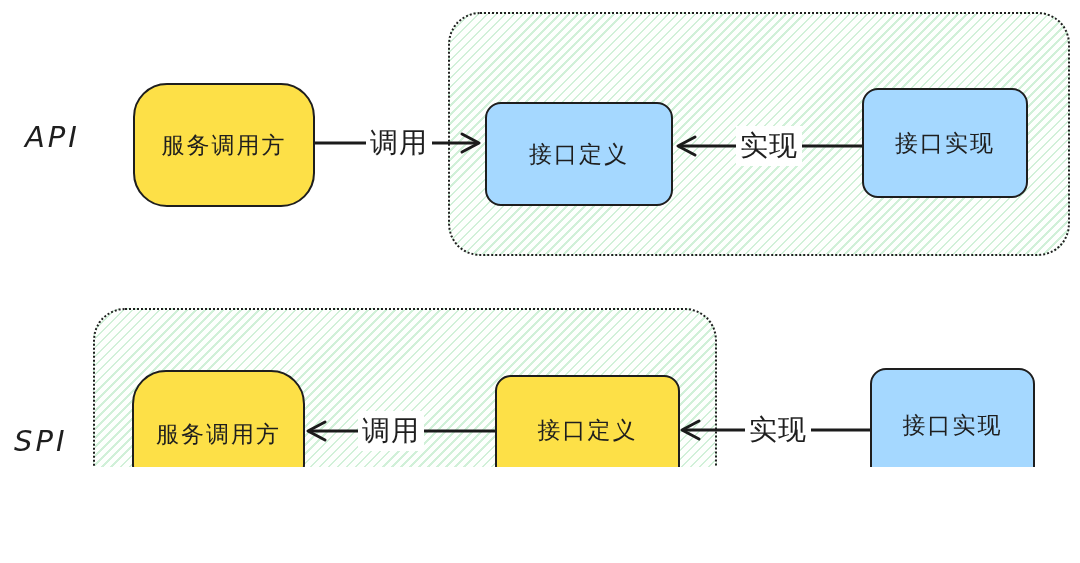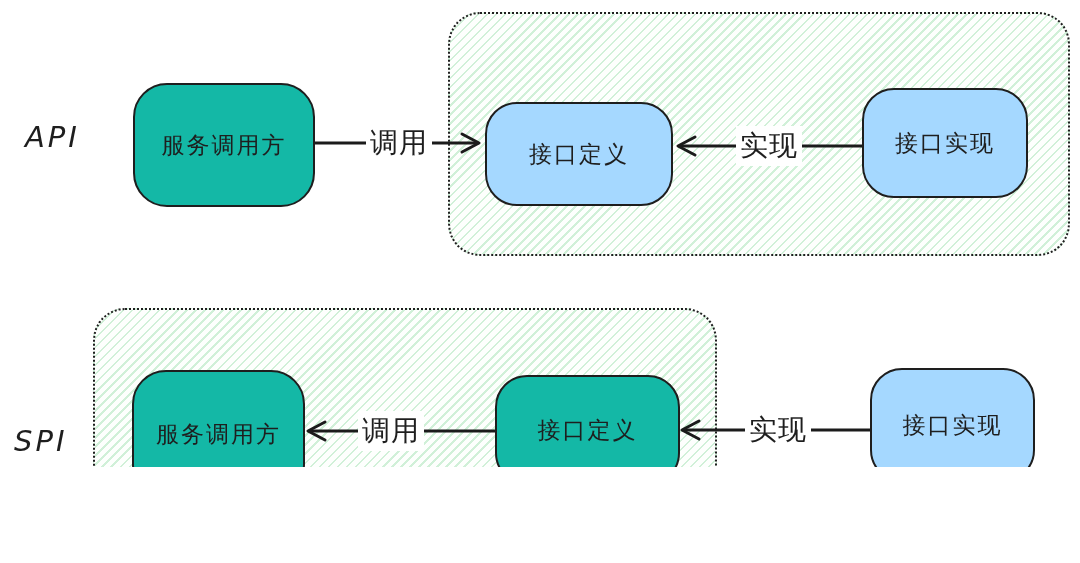--- a/index.html
+++ b/index.html
@@ -28,31 +28,31 @@
       rgba(136, 216, 156, 0.38) 1.8px,
       transparent 1.8px,
       transparent 6.4px
     );
     z-index: 1;
   }
   
   .node {
     position: absolute;
     border: 2.8px solid #1e1e1e;
-    border-radius: 32px;
+    border-radius: 16px;
     display: flex;
     align-items: center;
     justify-content: center;
     font-size: 23px;
     font-weight: 500;
     letter-spacing: 2px;
     z-index: 3;
     box-sizing: border-box;
   }
-  .node.pink { background: #14b8a6; align-items: center; }
+  .node.pink { background: #fde047; align-items: center; }
   .node.blue { background: #a5d8ff; }
   
   .row-label {
     position: absolute;
     font-size: 29px;
     font-style: italic;
     font-weight: 500;
     letter-spacing: 3px;
     z-index: 3;
   }

